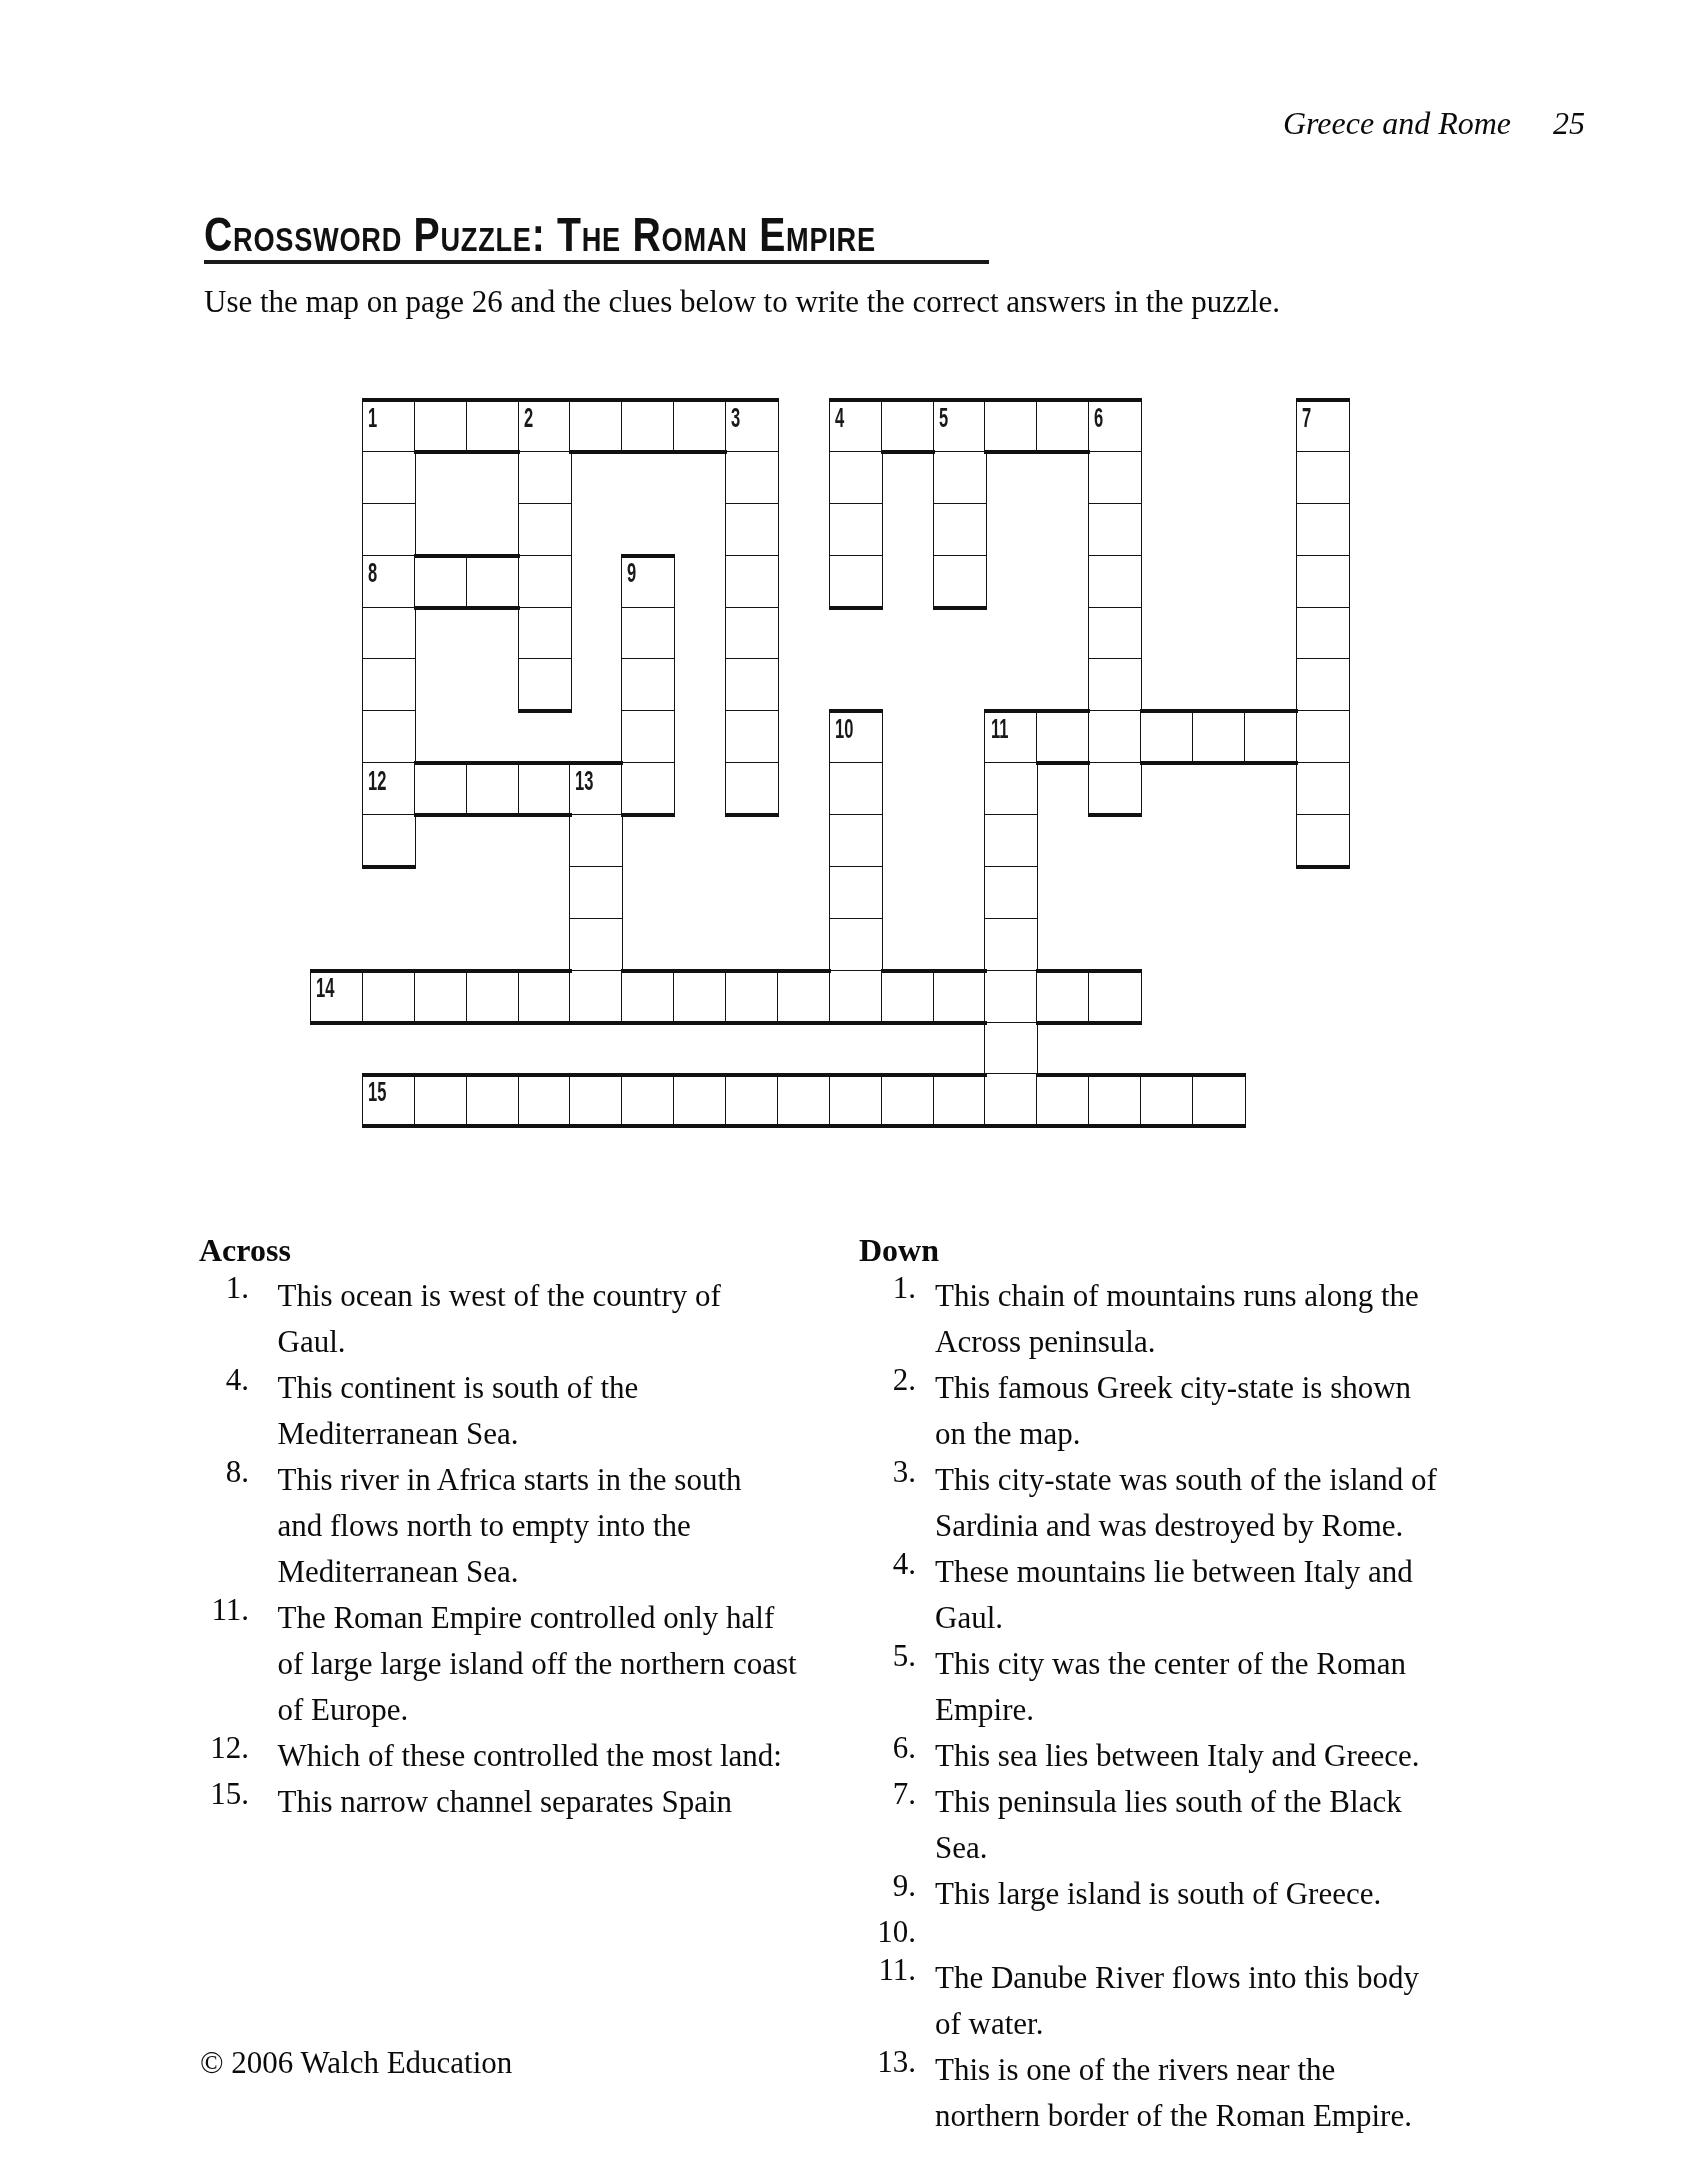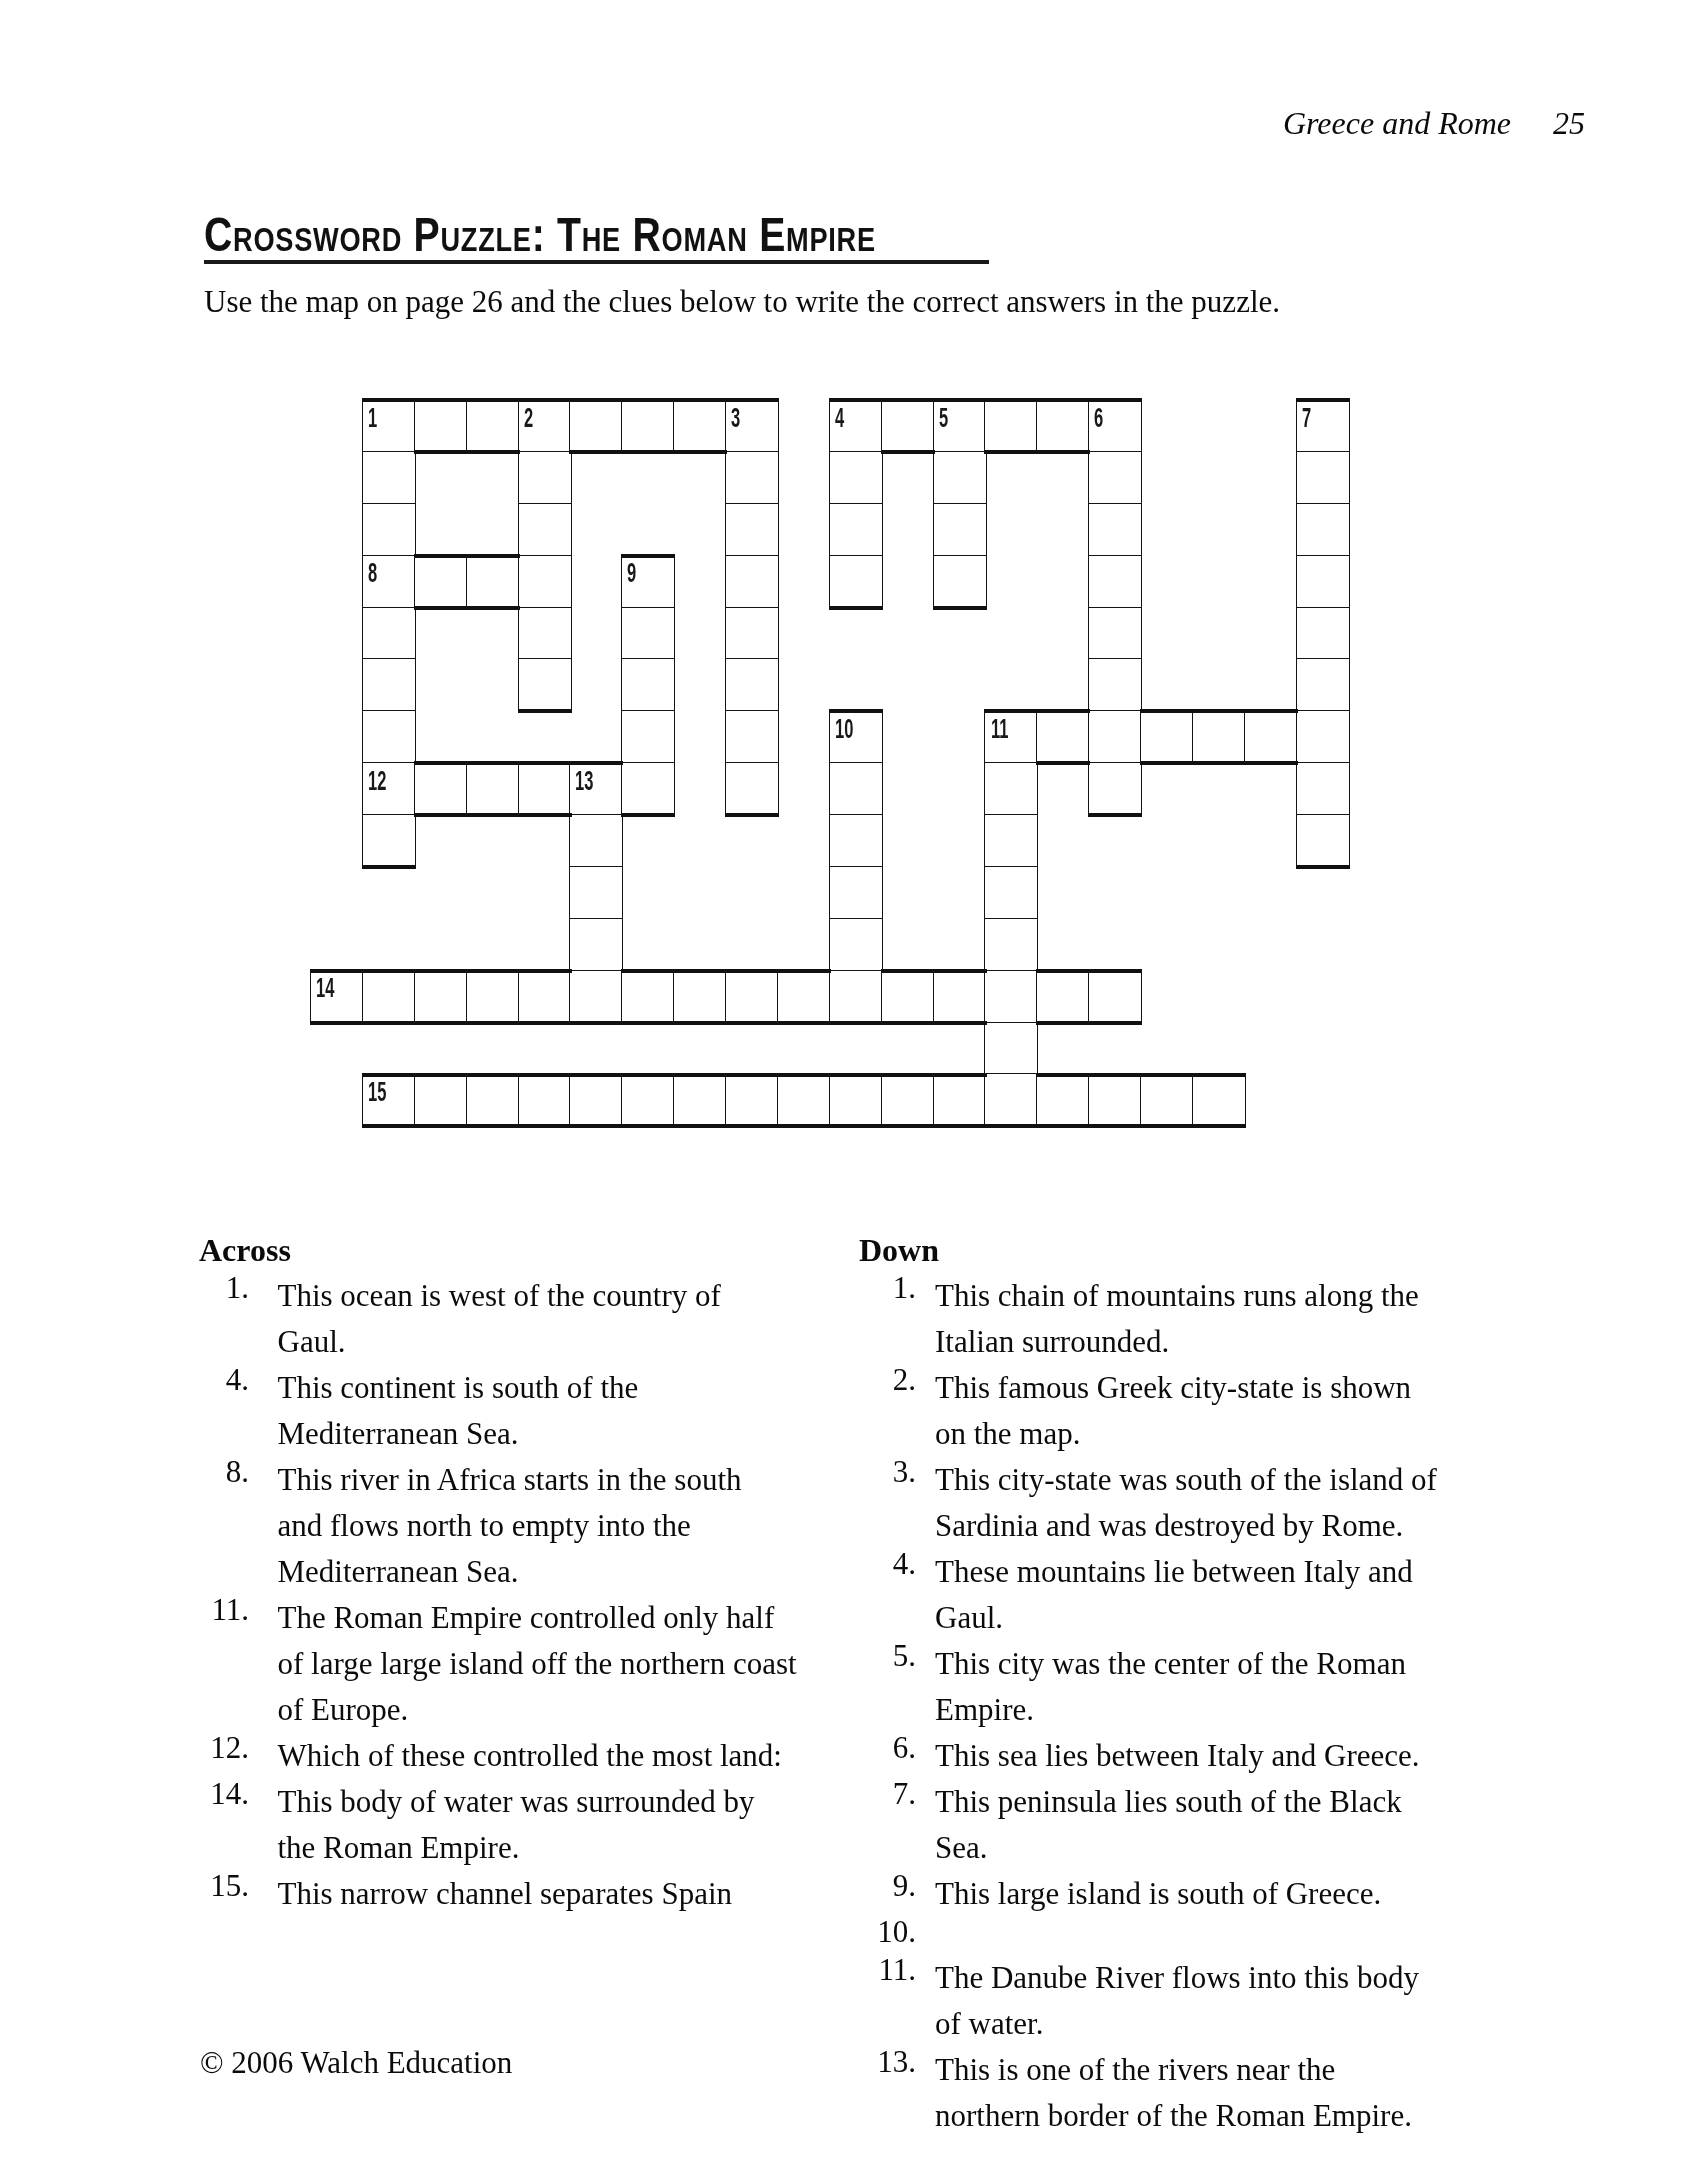--- a/index.html
+++ b/index.html
@@ -354,43 +354,36 @@
           <div class="clue-line">of Europe.</div>
         </div>
       </div>
       <div class="clue-row">
         <span class="clue-num">12.</span>
         <div class="clue-lines">
           <div class="clue-line">Which of these controlled the most land:</div>
         </div>
       </div>
       <div class="clue-row">
-        <span class="clue-num">14.</span>
-        <div class="clue-lines">
-          <div class="clue-line">This body of water was surrounded by</div>
-          <div class="clue-line">the Roman Empire.</div>
-        </div>
-      </div>
-      <div class="clue-row">
         <span class="clue-num">15.</span>
         <div class="clue-lines">
           <div class="clue-line">This narrow channel separates Spain</div>
         </div>
       </div>
     </div>
 </div>
 
 <div class="clue-section down" style="left:859px;top:1231px;">
   <div class="clue-heading">Down</div>
   <div class="clue-items">
       <div class="clue-row">
         <span class="clue-num">1.</span>
         <div class="clue-lines">
           <div class="clue-line">This chain of mountains runs along the</div>
-          <div class="clue-line">Italian surrounded.</div>
+          <div class="clue-line">Across peninsula.</div>
         </div>
       </div>
       <div class="clue-row">
         <span class="clue-num">2.</span>
         <div class="clue-lines">
           <div class="clue-line">This famous Greek city-state is shown</div>
           <div class="clue-line">on the map.</div>
         </div>
       </div>
       <div class="clue-row">

